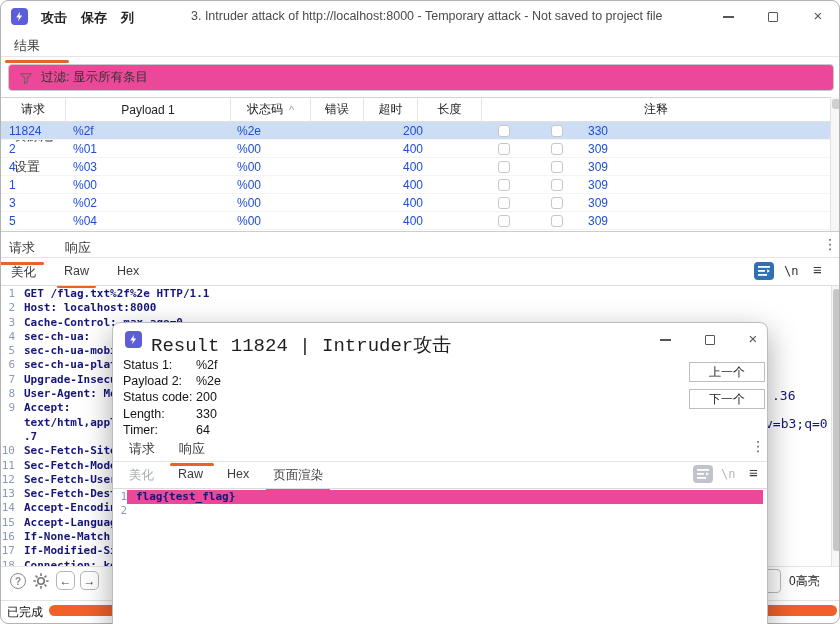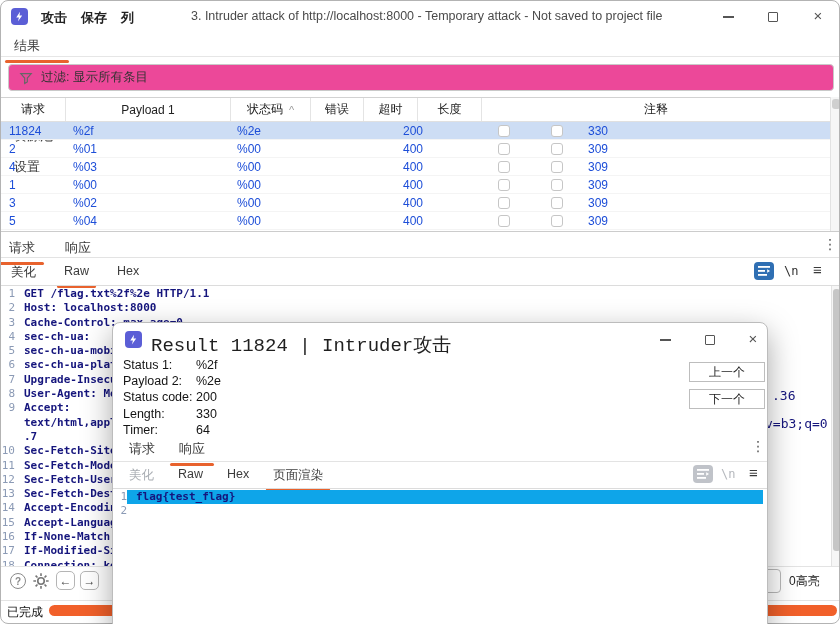--- a/index.html
+++ b/index.html
@@ -50,21 +50,21 @@
   .c7{width:64px;padding-left:4px;}
   .c8{flex:1;}
   .h1{width:65px;} .h2{width:165px;} .h3{width:166px;} .h4{width:80px;}
   .h5{width:53px;} .h6{width:54px;} .h7{width:64px;} .h8{flex:1;border-right:none;}
   .cbx{width:12px;height:12px;border:1px solid #c6c6c6;border-radius:3px;background:#fff;}
   
   .ed-line{display:flex;height:14.3px;font-family:"DejaVu Sans Mono","Liberation Mono",monospace;
     font-size:11px;line-height:14.3px;}
   .ed-line .num{width:14px;flex:none;text-align:right;color:#8b9ab5;}
   .ed-line .txt{white-space:pre;padding-left:9px;color:#15157d;flex:1;font-weight:bold;}
-  .ed-line.highlight .txt{background:#0ea5e9;}
+  .ed-line.highlight .txt{background:#ec4899;}
   .frag{position:absolute;font-family:"DejaVu Sans Mono","Liberation Mono",monospace;
     font-size:13px;color:#15157d;white-space:pre;}
   
   .prettify{width:20px;height:18px;border-radius:4px;background:#2f6fb3;display:flex;align-items:center;justify-content:center;}
   .prettify.gray{background:#c0c3c9;}
   .nl-btn{font-family:"DejaVu Sans Mono",monospace;font-size:12px;color:#2e2e2e;white-space:pre;}
   .nl-btn.gray{color:#b5b8bd;}
   .hamb{font-size:15px;color:#3a3a3a;line-height:16px;}
   
   .roundbtn{width:19px;height:19px;border:1px solid #b5b5b5;border-radius:5px;background:#fff;

